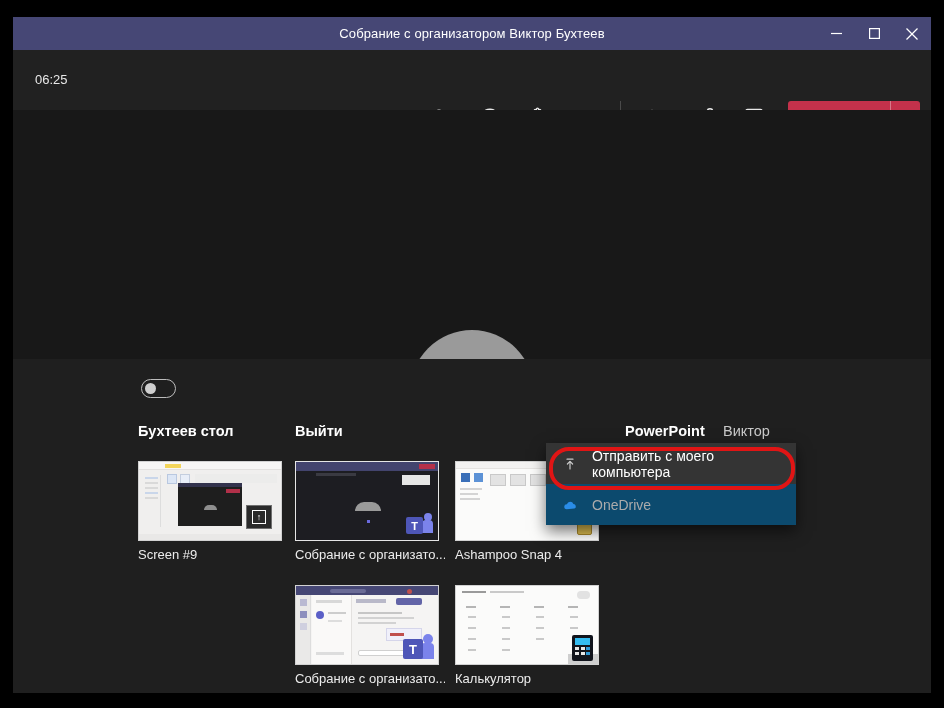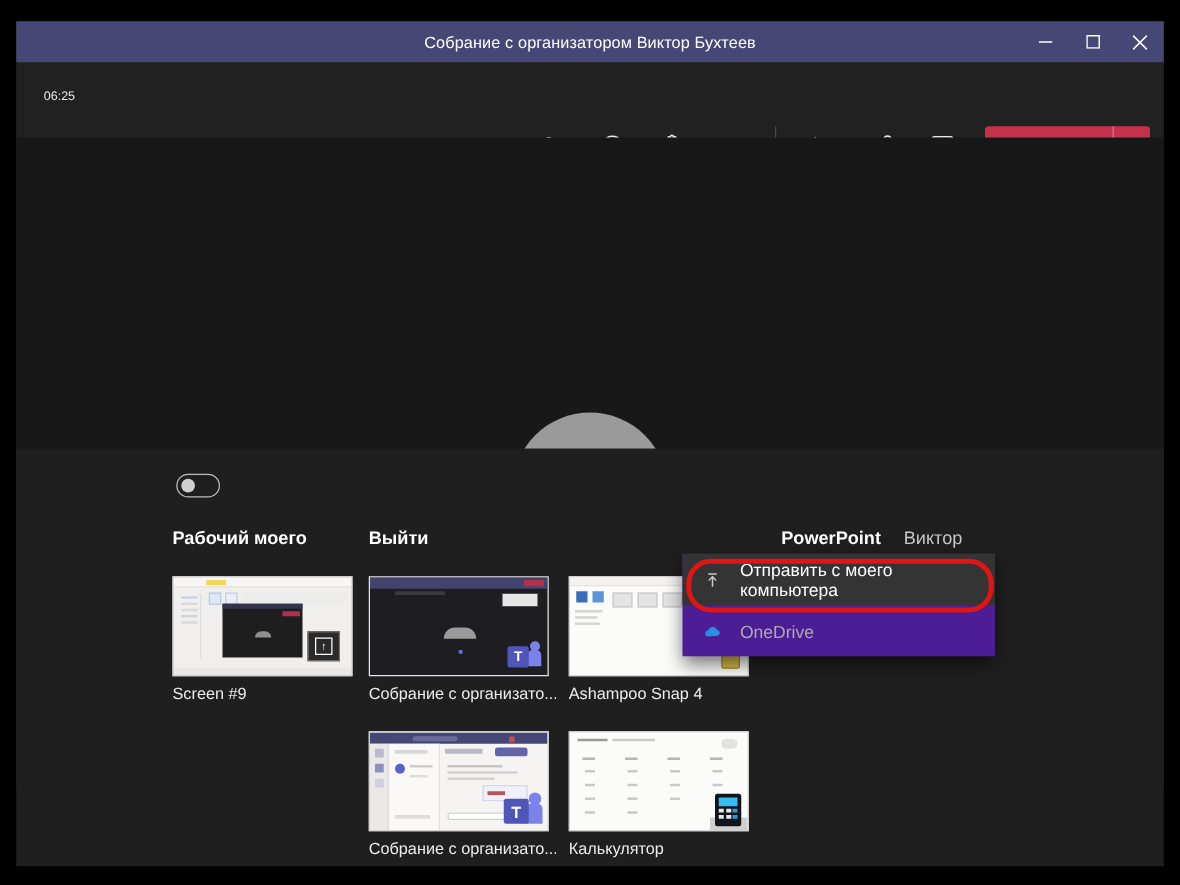--- a/index.html
+++ b/index.html
@@ -8,21 +8,21 @@
 
   
   .titlebar { position:absolute; left:0; top:0; width:100%; height:33px; background:#464775; display:flex; align-items:center; }
   .titlebar .title { position:absolute; left:0; right:0; text-align:center; color:#fff; font-size:13px; letter-spacing:.1px; }
   .win-controls { position:absolute; right:0; top:0; height:33px; display:flex; }
   .win-btn { width:38px; height:33px; display:flex; align-items:center; justify-content:center; color:#fff; }
   .win-btn svg { display:block; }
 
   
   .toolbar { position:absolute; left:0; top:33px; width:100%; height:60px; background:#212121; }
-  .timer { position:absolute; left:22px; top:22px; color:#e8e8e8; font-size:10px; }
+  .timer { position:absolute; left:22px; top:22px; color:#e8e8e8; font-size:13px; }
   .tb-icon { position:absolute; top:55px; width:24px; height:24px; color:#e8e8e8; }
   .tb-icon svg { width:24px; height:24px; display:block; }
   .tb-divider { position:absolute; left:607px; top:51px; width:1px; height:32px; background:#4a4a4a; }
   .share-underline { position:absolute; left:724px; top:86px; width:33px; height:3px; background:#8b8cc7; border-radius:2px; }
   .leave-btn { position:absolute; left:775px; top:51px; width:132px; height:34px; background:#c4314b; border-radius:3px; display:flex; align-items:center; color:#fff; }
   .leave-main { flex:1; display:flex; align-items:center; justify-content:center; gap:8px; font-size:15px; font-weight:bold; }
   .leave-chevron { width:30px; height:100%; border-left:1px solid rgba(255,255,255,.35); display:flex; align-items:center; justify-content:center; }
 
   
   .stage { position:absolute; left:0; top:93px; width:100%; height:249px; background:#181818; overflow:hidden; }
@@ -45,21 +45,21 @@
   .c1 { left:125px; } .c2 { left:282px; } .c3 { left:442px; }
 
   
   .m { position:absolute; }
   .tl-logo { position:absolute; width:27px; height:23px; }
   .tl-head { position:absolute; right:1px; top:0; width:8px; height:8px; border-radius:50%; background:#7b83eb; }
   .tl-body { position:absolute; right:0; top:7px; width:11px; height:13px; border-radius:4px 4px 0 0; background:#7b83eb; }
   .tl-sq { position:absolute; left:0; top:4px; width:17px; height:17px; background:#4e56b8; border-radius:2px; color:#fff; font-size:11px; font-weight:bold; display:flex; align-items:center; justify-content:center; }
 
   
-  .menu { position:absolute; left:533px; top:84px; width:250px; height:82px; background:#4c1d95; box-shadow:0 6px 14px rgba(0,0,0,.55); z-index:5; }
+  .menu { position:absolute; left:533px; top:84px; width:250px; height:82px; background:#0c4a6e; box-shadow:0 6px 14px rgba(0,0,0,.55); z-index:5; }
   .menu-item { height:41px; display:flex; align-items:center; padding-left:16px; gap:14px; font-size:14px; }
   .menu-item.first { background:#343434; color:#fff; }
   .menu-item.second { color:#ababab; }
   .menu-icon { width:16px; display:flex; justify-content:center; }
 
   .annotation { position:absolute; left:536px; top:88px; width:246px; height:43px; border:4px solid #e01515; border-radius:20px; z-index:6; pointer-events:none; }
 </style>
 </head>
 <body>
 
@@ -166,21 +166,21 @@
   <div class="stage">
     <div class="avatar-arc"></div>
   </div>
 
   <div class="panel">
 
     <div class="toggle">
       <div class="knob"></div>
     </div>
 
-    <div class="sec-header sec-desktop">Рабочий моего</div>
+    <div class="sec-header sec-desktop">Бухтеев стол</div>
     <div class="sec-header sec-window">Выйти</div>
     <div class="sec-header sec-ppt">PowerPoint</div>
     <div class="sec-header sec-browse">Виктор</div>
 
     <div class="thumb row1 c1" style="background:#f0efee;">
       <div class="m" style="left:0;top:0;width:100%;height:8px;background:#f7f6f5;border-bottom:1px solid #e3e1df;"></div>
       <div class="m" style="left:26px;top:1.5px;width:16px;height:4px;background:#f3d55a;"></div>
       <div class="m" style="left:4px;top:13px;width:18px;height:52px;border-right:1px solid #ddd;">
         <div style="margin:2px 2px;height:2px;background:#c9d6ea;"></div>
         <div style="margin:3px 2px;height:2px;background:#d9d9d9;"></div>

